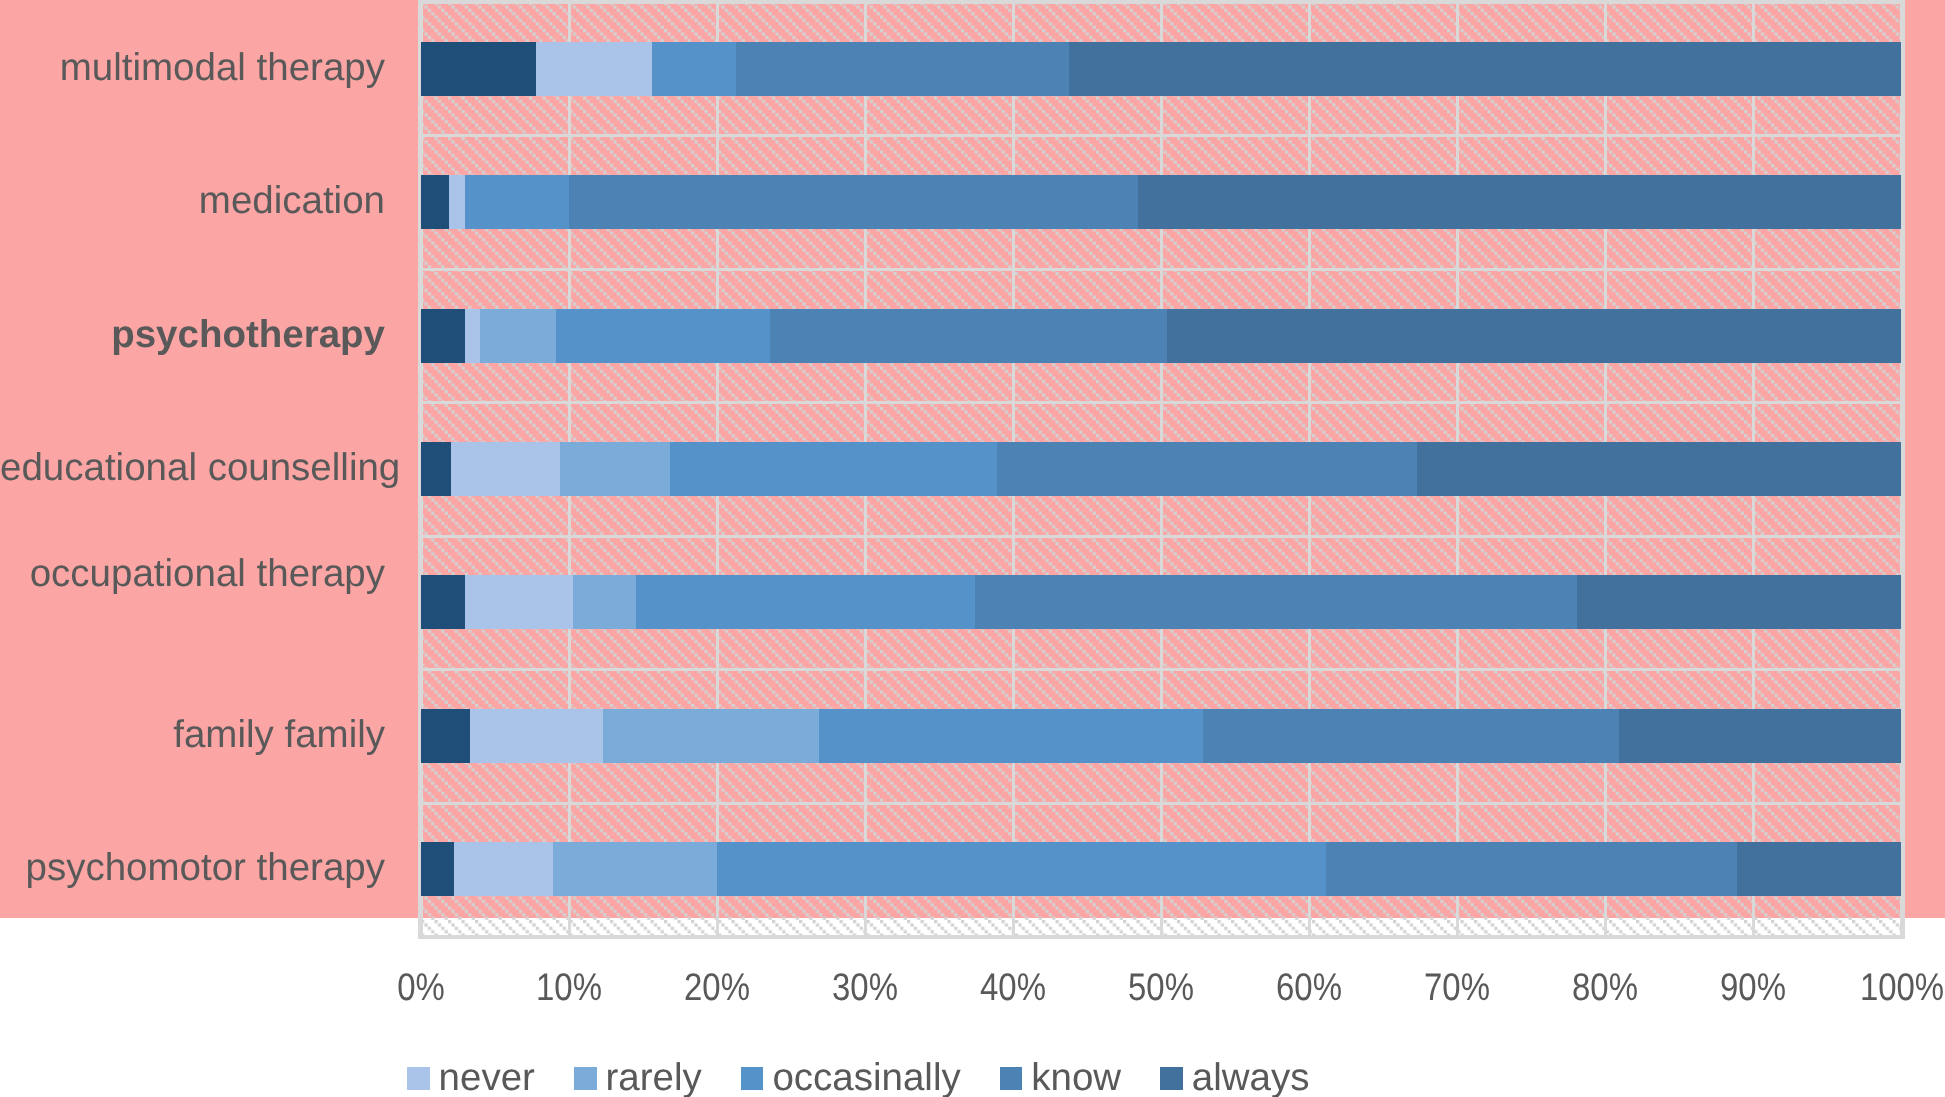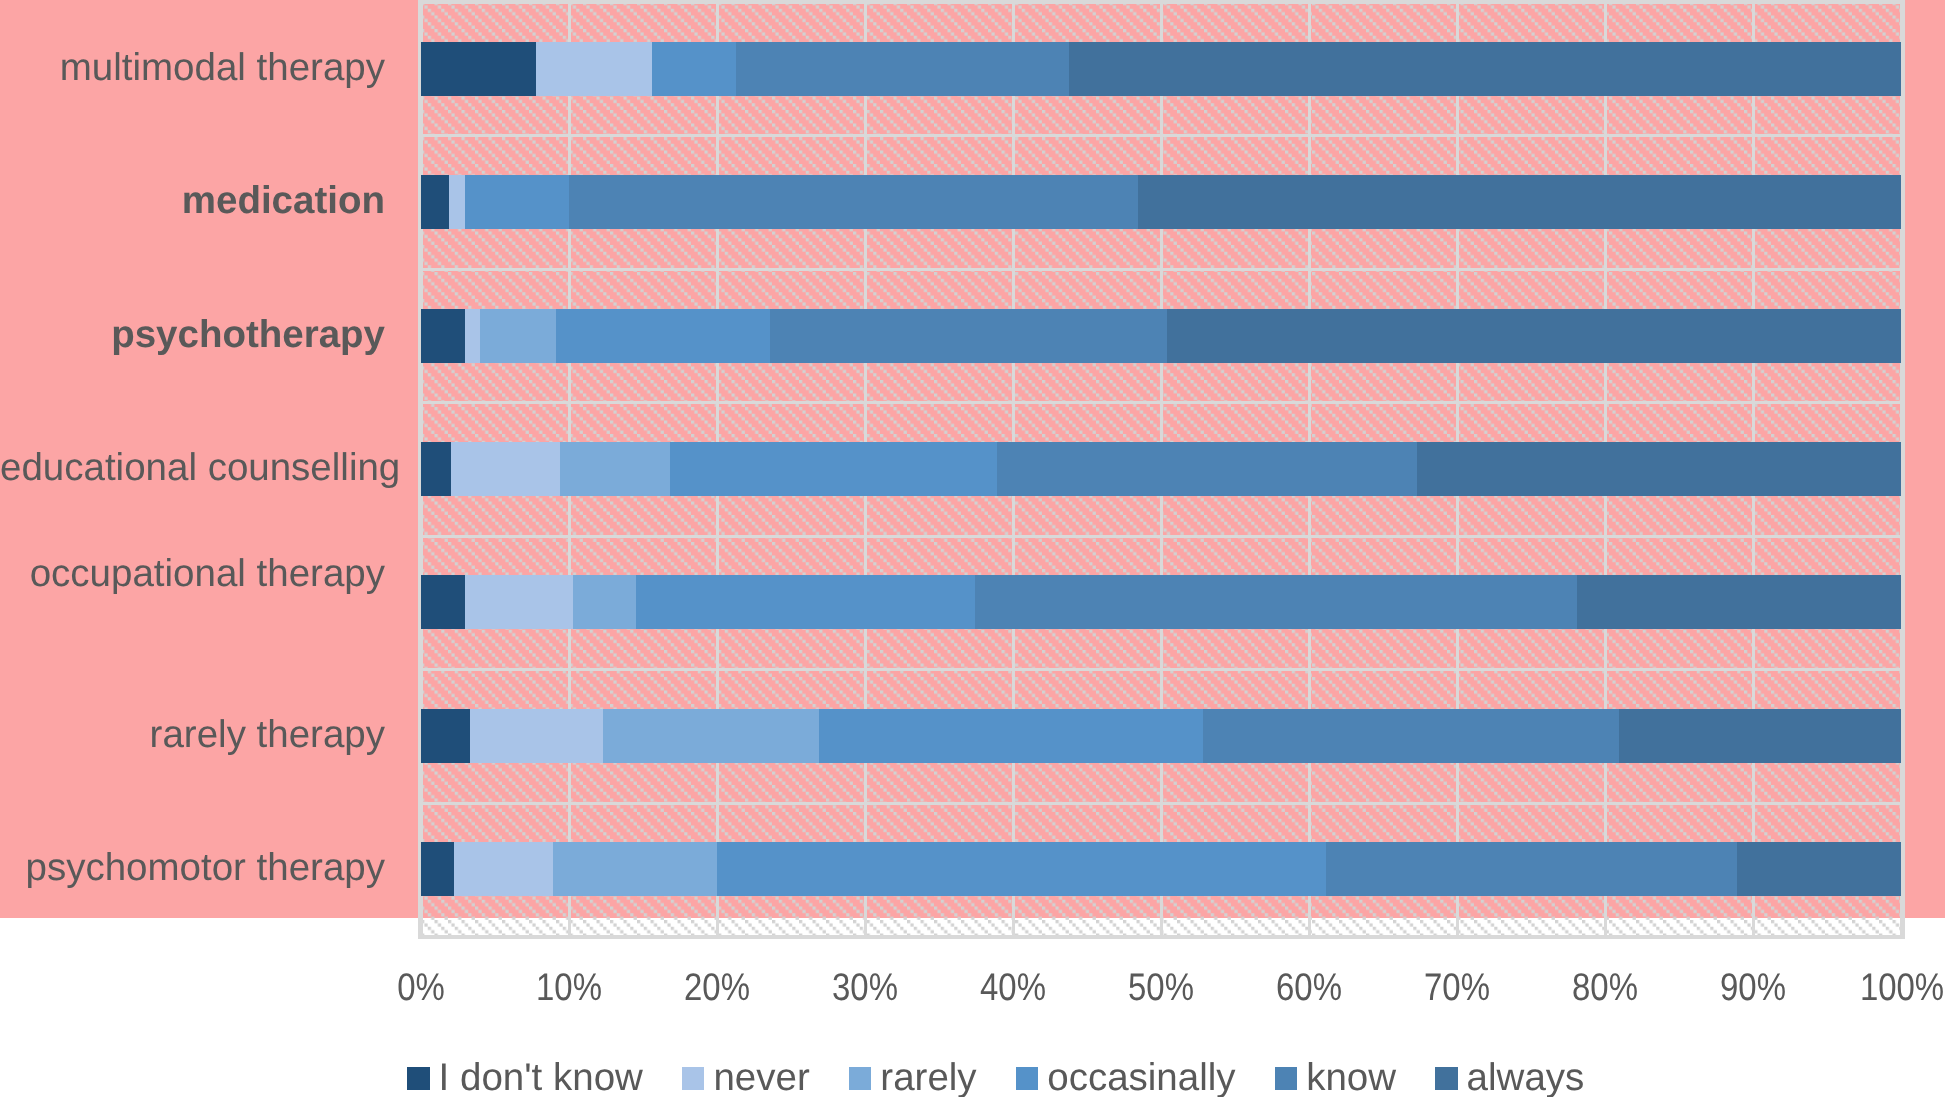--- a/index.html
+++ b/index.html
@@ -168,48 +168,44 @@
           <div class="seg" style="left: 296.1px; width: 608.486px; background: rgb(85, 146, 201);"></div>
           <div class="seg" style="left: 904.586px; width: 411.579px; background: rgb(77, 131, 180);"></div>
           <div class="seg" style="left: 1316.16px; width: 164.335px; background: rgb(65, 113, 156);"></div>
         </div>
       </div>
     <div id="plot-border"></div>
   </div>
 
   <div id="catlabels">
     <div class="catlabel" style="top: 40.7143px;">multimodal therapy</div>
-    <div class="catlabel" style="top: 174.143px; font-weight: bold;">medication</div>
+    <div class="catlabel" style="top: 174.143px;">medication</div>
     <div class="catlabel" style="top: 307.571px; font-weight: bold;">psychotherapy</div>
     <div class="catlabel" style="top: 441px;">educational counselling</div>
     <div class="catlabel" style="top: 547px;">occupational therapy</div>
-    <div class="catlabel" style="top: 707.857px;">rarely therapy</div>
+    <div class="catlabel" style="top: 707.857px;">family family</div>
     <div class="catlabel" style="top: 841.286px;">psychomotor therapy</div>
   </div>
 
   <div id="xlabels">
     <div class="xlabel" style="left: 421px;">0%</div>
     <div class="xlabel" style="left: 569.05px;">10%</div>
     <div class="xlabel" style="left: 717.1px;">20%</div>
     <div class="xlabel" style="left: 865.15px;">30%</div>
     <div class="xlabel" style="left: 1013.2px;">40%</div>
     <div class="xlabel" style="left: 1161.25px;">50%</div>
     <div class="xlabel" style="left: 1309.3px;">60%</div>
     <div class="xlabel" style="left: 1457.35px;">70%</div>
     <div class="xlabel" style="left: 1605.4px;">80%</div>
     <div class="xlabel" style="left: 1753.45px;">90%</div>
     <div class="xlabel" style="left: 1901.5px;">100%</div>
   </div>
 
   <div id="legend">
     <div class="legitem">
-      <span class="legswatch" style="background: rgb(31, 78, 121);"></span>
-      <span class="leglabel">I don't know</span>
-    </div>
-    <div class="legitem">
       <span class="legswatch" style="background: rgb(169, 196, 232);"></span>
       <span class="leglabel">never</span>
     </div>
     <div class="legitem">
       <span class="legswatch" style="background: rgb(123, 171, 217);"></span>
       <span class="leglabel">rarely</span>
     </div>
     <div class="legitem">
       <span class="legswatch" style="background: rgb(85, 146, 201);"></span>
       <span class="leglabel">occasinally</span>

